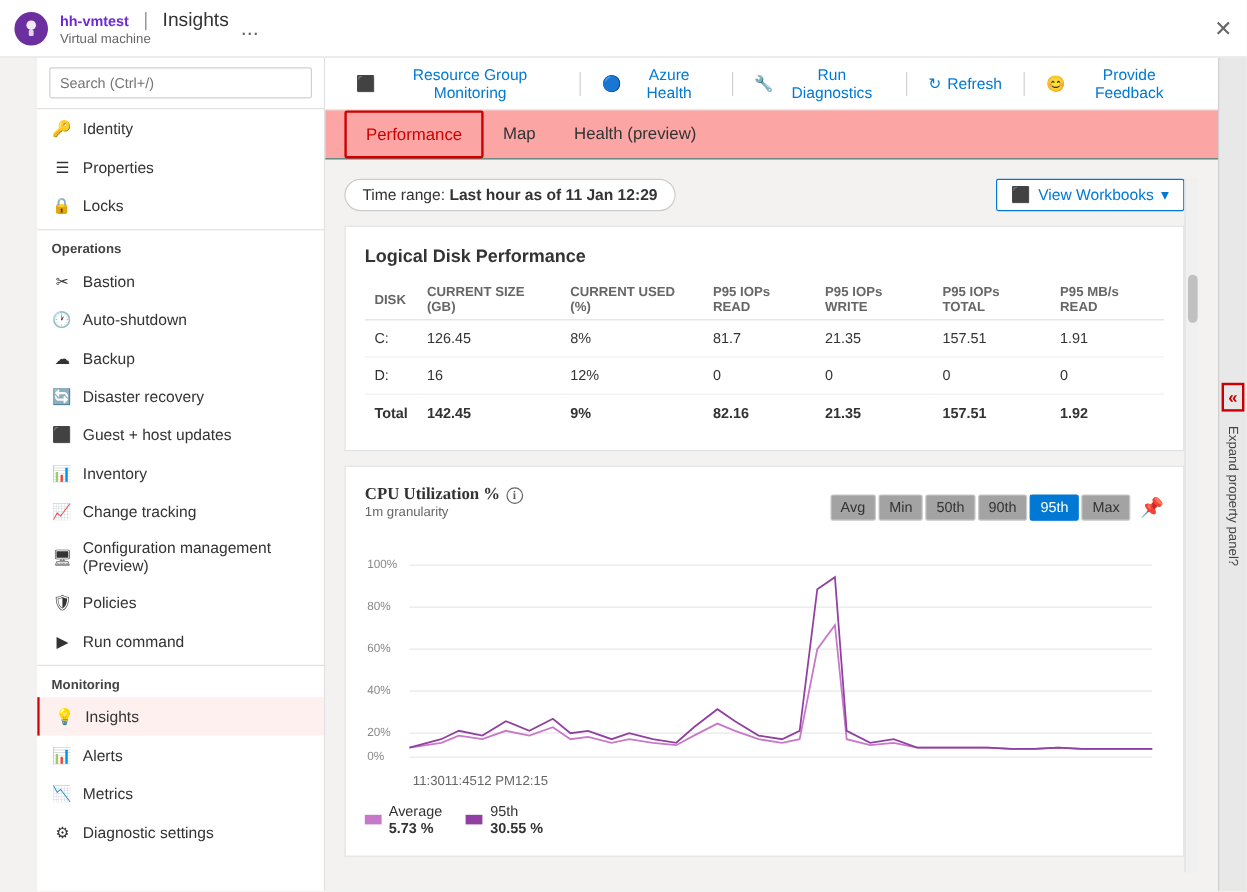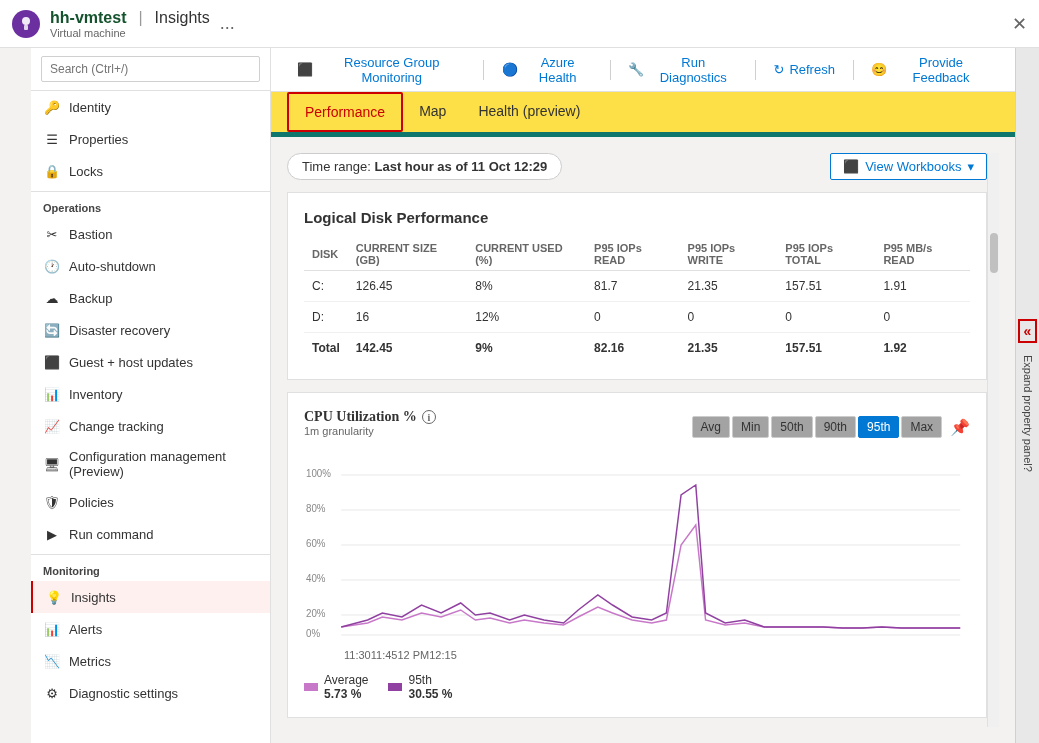--- a/index.html
+++ b/index.html
@@ -3,21 +3,21 @@
   <meta charset="utf-8">
   <style>
     * { box-sizing: border-box; margin: 0; padding: 0; }
     body { font-family: 'Segoe UI', Arial, sans-serif; font-size: 13px; background: #f3f2f1; display: flex; flex-direction: column; height: 743px; width: 1039px; overflow: hidden; }
 
     
     .header { display: flex; align-items: center; padding: 8px 12px; background: #fff; border-bottom: 1px solid #e0e0e0; height: 48px; }
     .header-icon { width: 28px; height: 28px; background: #6b2fa0; border-radius: 50%; display: flex; align-items: center; justify-content: center; margin-right: 10px; flex-shrink: 0; }
     .header-icon svg { width: 16px; height: 16px; fill: #fff; }
     .header-title { display: flex; flex-direction: column; }
-    .header-title-main { font-size: 16px; font-weight: 600; color: #14532d; }
+    .header-title-main { font-size: 12px; font-weight: 600; color: #6d28d9; }
     .header-subtitle { font-size: 11px; color: #666; }
     .header-separator { color: #999; margin: 0 6px; font-size: 16px; }
     .header-insights { font-size: 16px; font-weight: 400; color: #333; }
     .header-dots { color: #666; margin-left: 10px; font-size: 18px; cursor: pointer; }
     .header-close { margin-left: auto; cursor: pointer; font-size: 18px; color: #666; border: none; background: none; }
 
     
     .main-container { display: flex; flex: 1; overflow: hidden; }
 
     
@@ -32,21 +32,21 @@
 
     
     .content-area { flex: 1; display: flex; flex-direction: column; overflow: hidden; }
 
     
     .toolbar { display: flex; align-items: center; padding: 0 16px; background: #fff; border-bottom: 1px solid #e0e0e0; height: 44px; gap: 4px; }
     .toolbar-btn { display: flex; align-items: center; gap: 5px; padding: 5px 10px; cursor: pointer; border: none; background: none; font-size: 13px; color: #0078d4; border-radius: 2px; }
     .toolbar-separator { width: 1px; height: 20px; background: #d0d0d0; margin: 0 4px; }
 
     
-    .tabs-area { background: #fde047; padding: 0 16px; border-bottom: 5px solid #0f766e; }
+    .tabs-area { background: #fca5a5; padding: 0 16px; border-bottom: 1px solid #0f766e; }
     .tabs { display: flex; gap: 0; }
     .tab { padding: 10px 16px; cursor: pointer; font-size: 14px; color: #333; border: none; background: none; border-bottom: 2px solid transparent; }
     .tab.active { color: #c00; border: 2px solid #c00; border-radius: 2px; font-weight: 400; }
 
     
     .main-content { flex: 1; overflow-y: auto; padding: 16px; background: #f3f2f1; display: flex; gap: 0; }
     .content-panel { flex: 1; display: flex; flex-direction: column; gap: 12px; }
 
     
     .time-range-bar { display: flex; align-items: center; justify-content: space-between; }
@@ -234,21 +234,21 @@
         <button class="tab">Health (preview)</button>
       </div>
     </div>
 
     <div class="main-content">
       <div class="content-panel">
 
         <div class="time-range-bar">
           <div class="time-range-pill">
             <span>Time range:</span>
-            <strong>Last hour as of 11 Oct 12:29</strong>
+            <strong>Last hour as of 11 Jan 12:29</strong>
           </div>
           <button class="view-workbooks-btn">
             <span style="color:#0078d4;">⬛</span>
             <span>View Workbooks</span>
             <span>▾</span>
           </button>
         </div>
 
         <div class="disk-table-container">
           <div class="disk-table-title">Logical Disk Performance</div>

